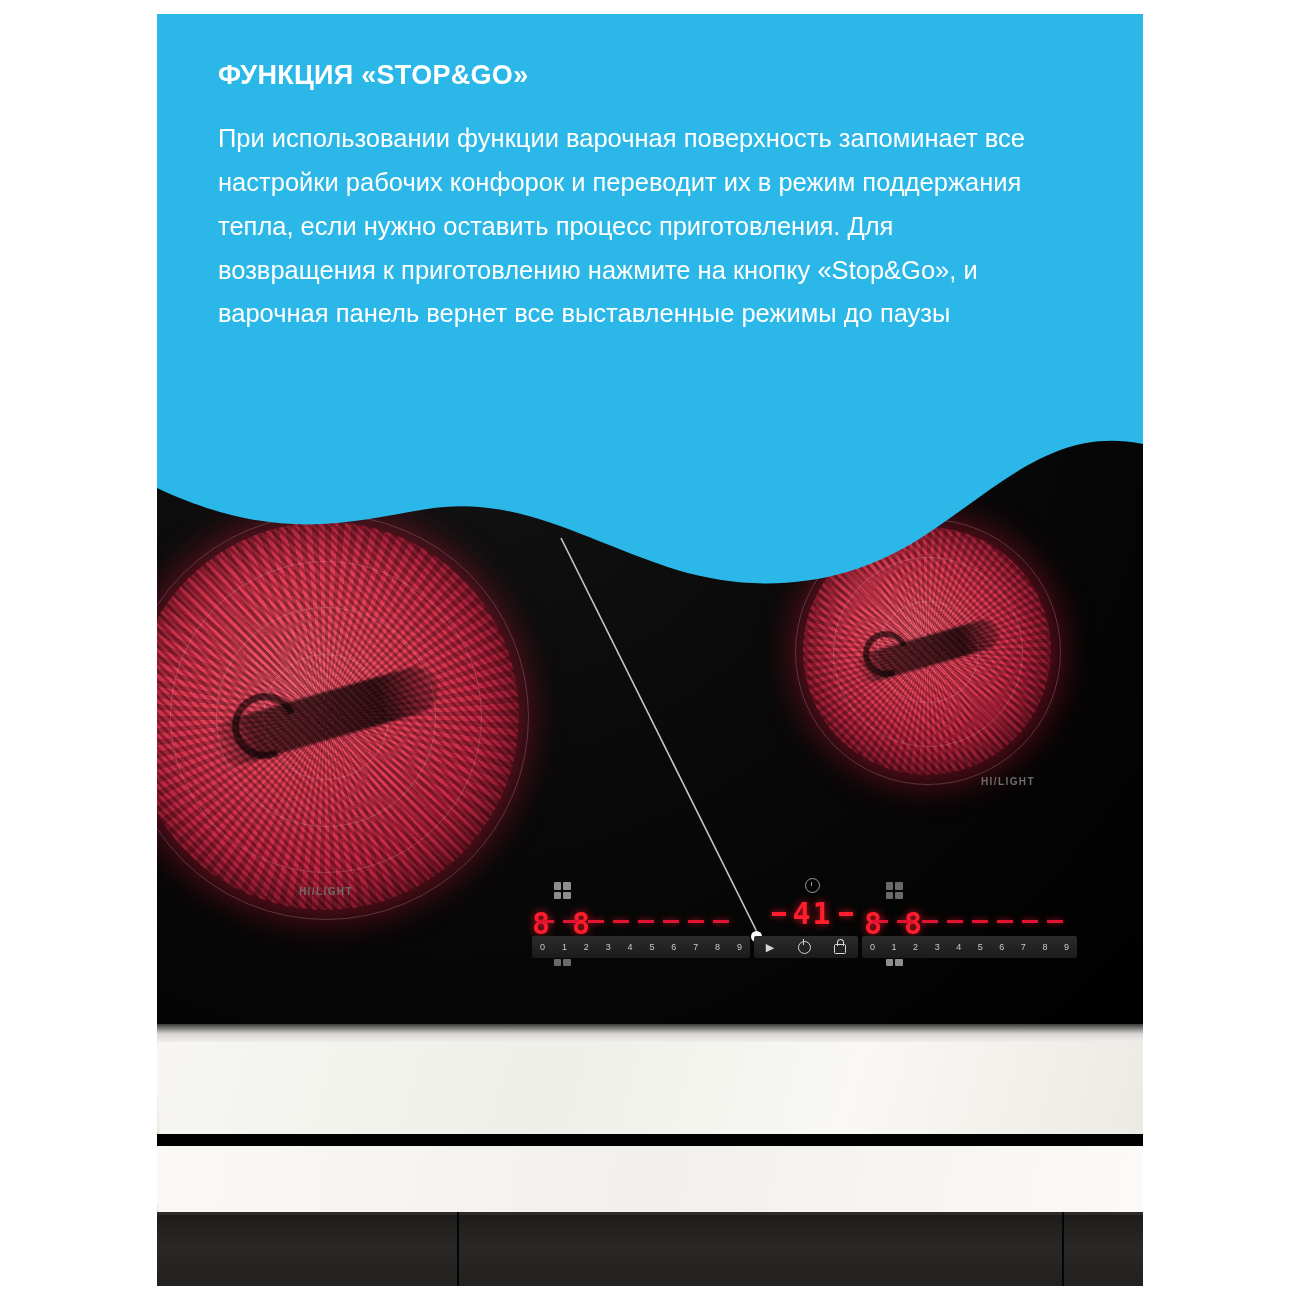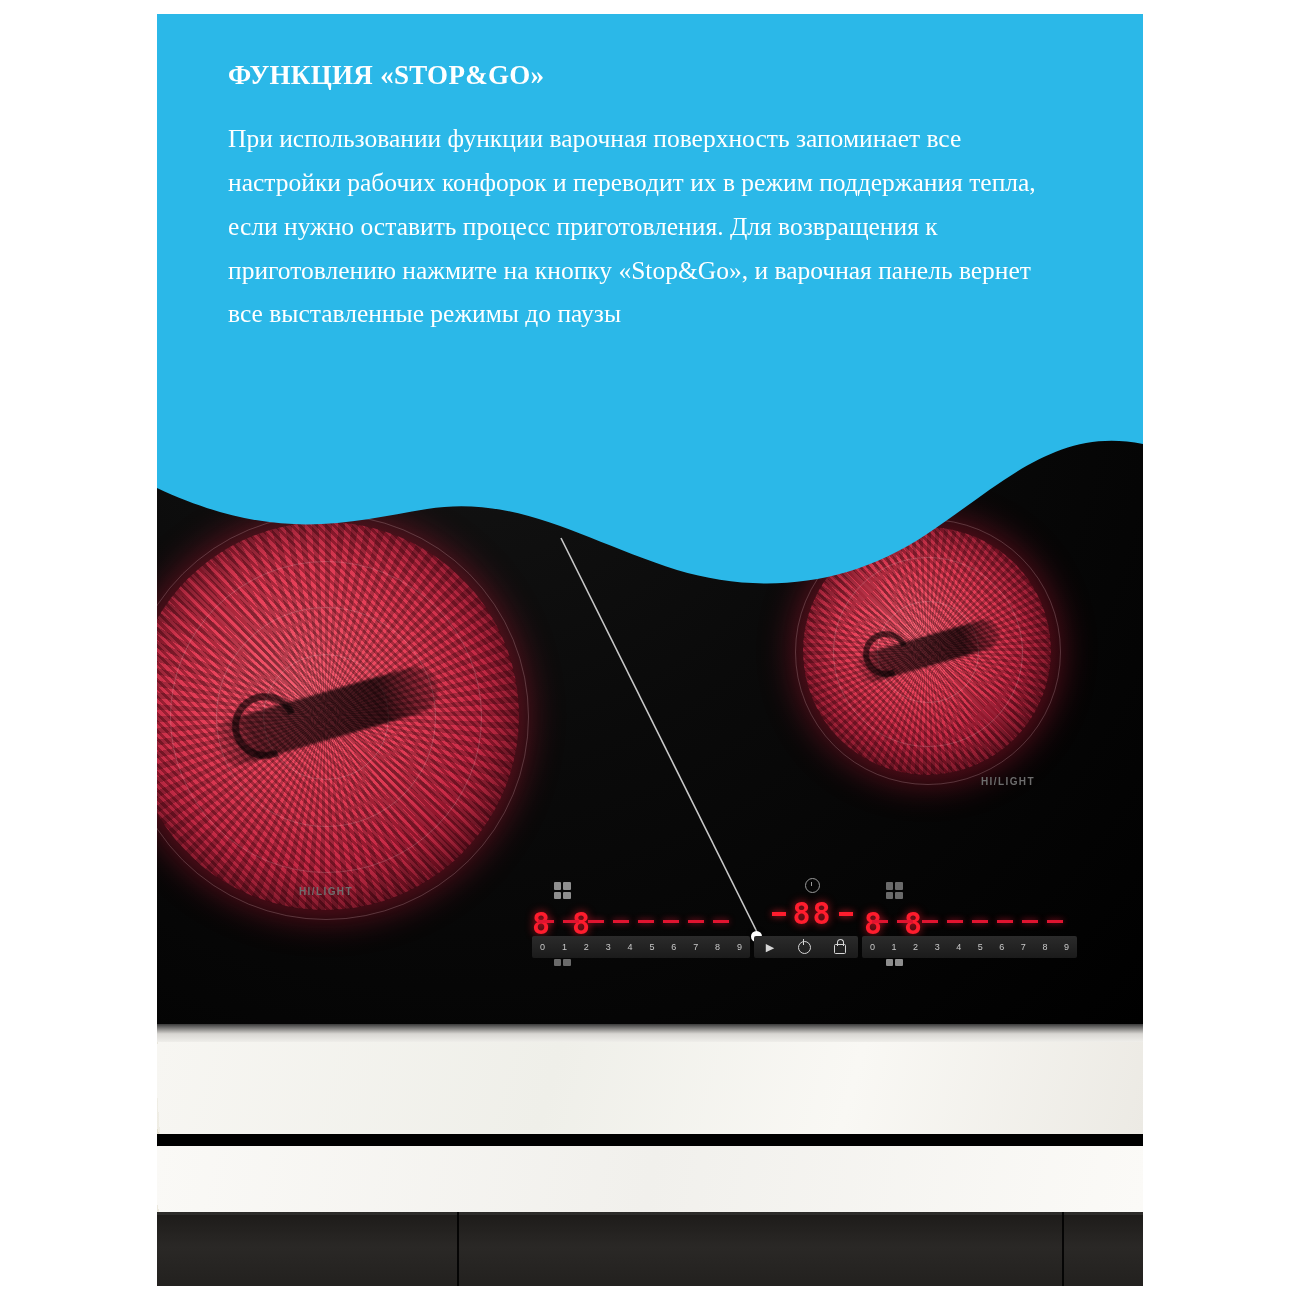--- a/index.html
+++ b/index.html
@@ -376,24 +376,23 @@
     left: 157px;
     top: 14px;
     width: 986px;
     height: 600px;
     pointer-events: none;
   }
   .blue-panel svg { display: block; }
 
   .blue-content {
     position: absolute;
-    left: 228px;
+    left: 218px;
     top: 60px;
     width: 830px;
-    font-family: Liberation Serif, serif;
   }
   .blue-title {
     color: #ffffff;
     font-size: 27px;
     font-weight: 700;
     letter-spacing: 0.3px;
     margin: 0 0 26px 0;
   }
   .blue-body {
     color: #ffffff;
@@ -466,21 +465,21 @@
             <span></span>
             <span></span>
             <span></span>
             <span></span>
         </div>
 
         <div class="timer-block">
           <div class="clock-icon"></div>
           <div class="timer-digits">
             <span class="timer-dash"></span>
-            <span class="seg-digit">88</span>
+            <span class="seg-digit">41</span>
             <span class="timer-dash"></span>
           </div>
         </div>
 
         <div class="digit-group" style="left:332px; top:8px;">
           <span class="mini-icon dim">
               <i></i>
               <i></i>
               <i></i>
               <i></i>

